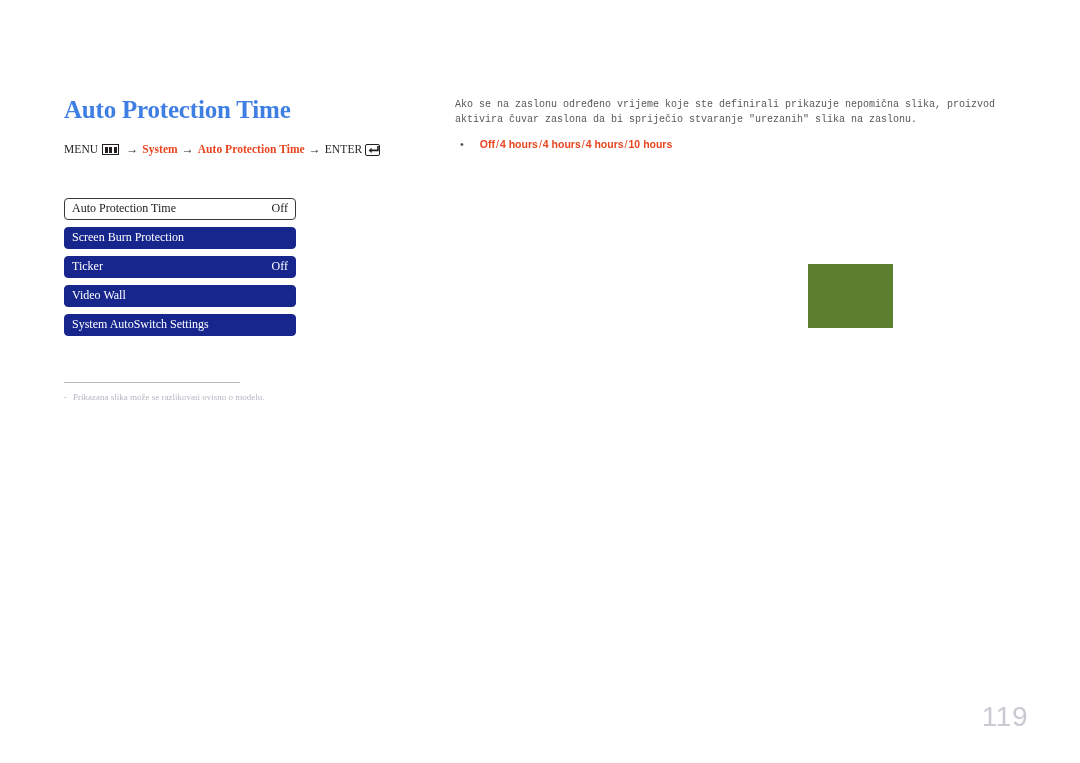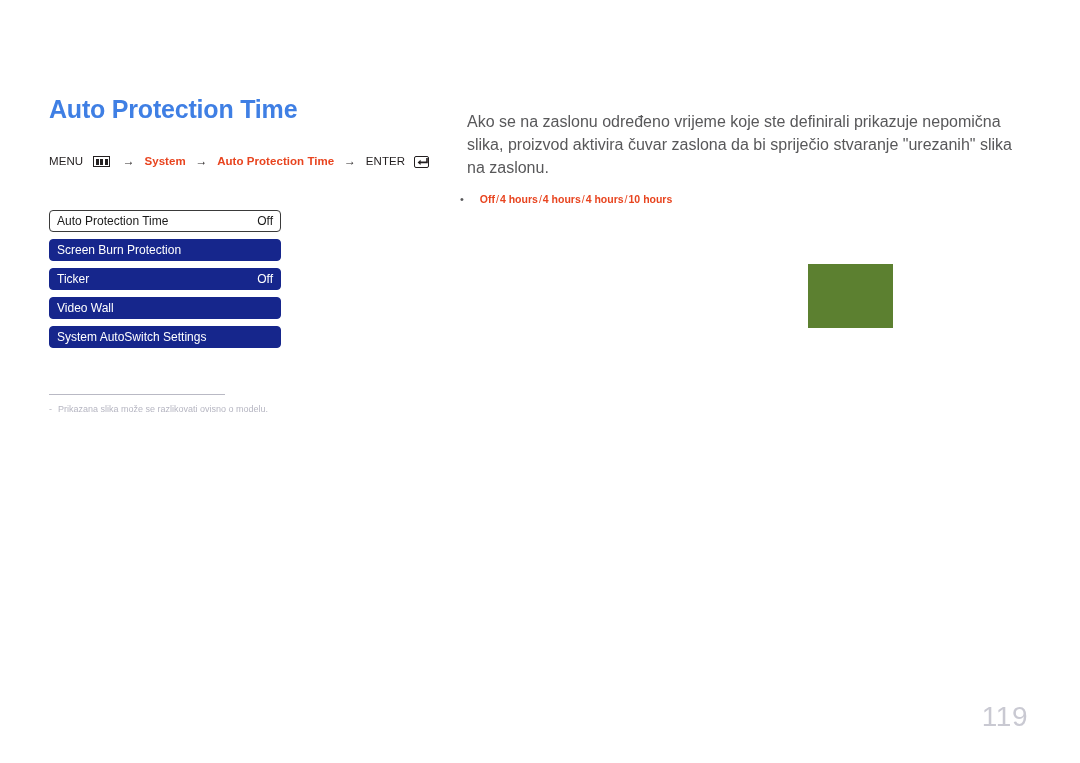--- a/index.html
+++ b/index.html
@@ -12,45 +12,45 @@
     background: #ffffff;
     font-family: "Liberation Sans", sans-serif;
     position: relative;
     overflow: hidden;
     -webkit-font-smoothing: antialiased;
   }
 
   
   .left-col {
     position: absolute;
-    left: 49px;
+    left: 64px;
     top: 96px;
     width: 380px;
+    font-family: Liberation Serif, serif;
   }
 
   .page-title {
     font-size: 25px;
     font-weight: bold;
     color: #3f7fe4;
     letter-spacing: -0.2px;
     line-height: 1.1;
     margin: 0;
     white-space: nowrap;
   }
 
   
   .breadcrumb {
-    margin-top: 32px;
+    margin-top: 20px;
     display: flex;
     align-items: center;
     font-size: 11.5px;
     color: #231f20;
     white-space: nowrap;
     line-height: 1;
-    justify-content: space-between;
   }
   .bc-text {
     letter-spacing: 0.1px;
   }
   .bc-accent {
     color: #e8441f;
     font-weight: bold;
     letter-spacing: 0.05px;
   }
   .bc-arrow {
@@ -151,24 +151,25 @@
   .footnote .dash { margin-right: 6px; }
 
   
   .right-col {
     position: absolute;
     left: 455px;
     top: 98px;
     width: 572px;
   }
   .desc {
-    font-size: 16px;
+    font-size: 10px;
     color: #58585a;
     line-height: 1.45;
-    margin: 12px;
+    margin: 0;
+    font-family: Liberation Mono, monospace;
   }
   .bullet-line {
     margin-top: 10px;
     display: flex;
     align-items: baseline;
     font-size: 10.5px;
     line-height: 1.4;
     padding-left: 5px;
   }
   .bullet-dot {

